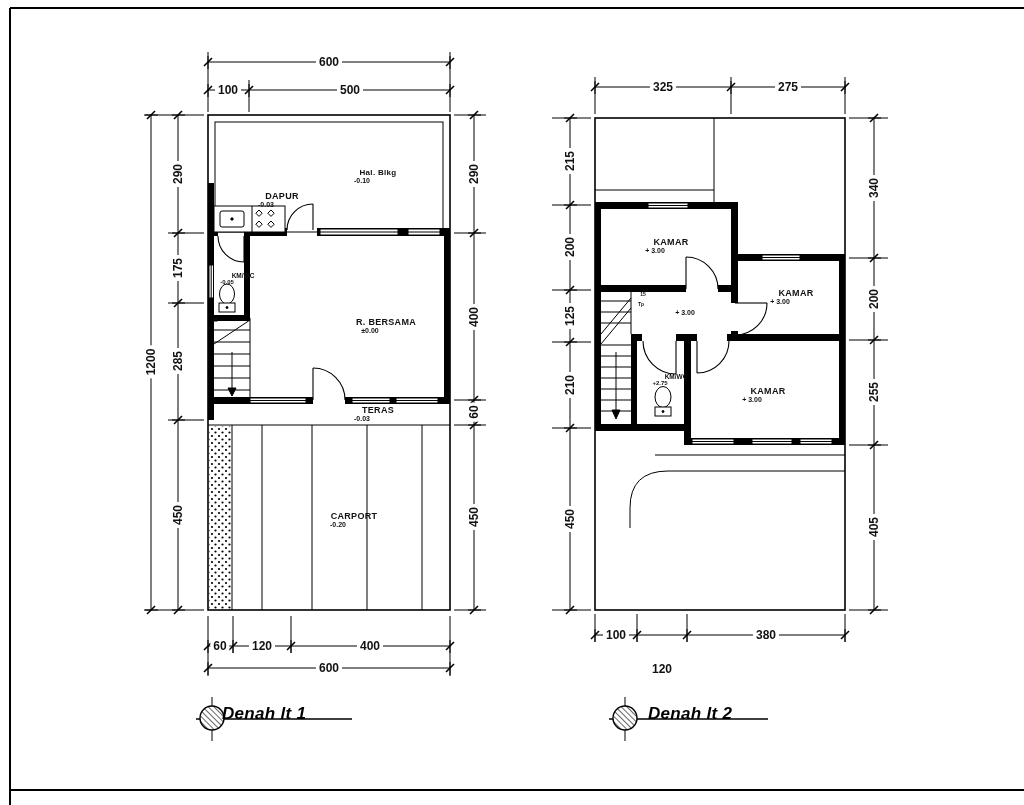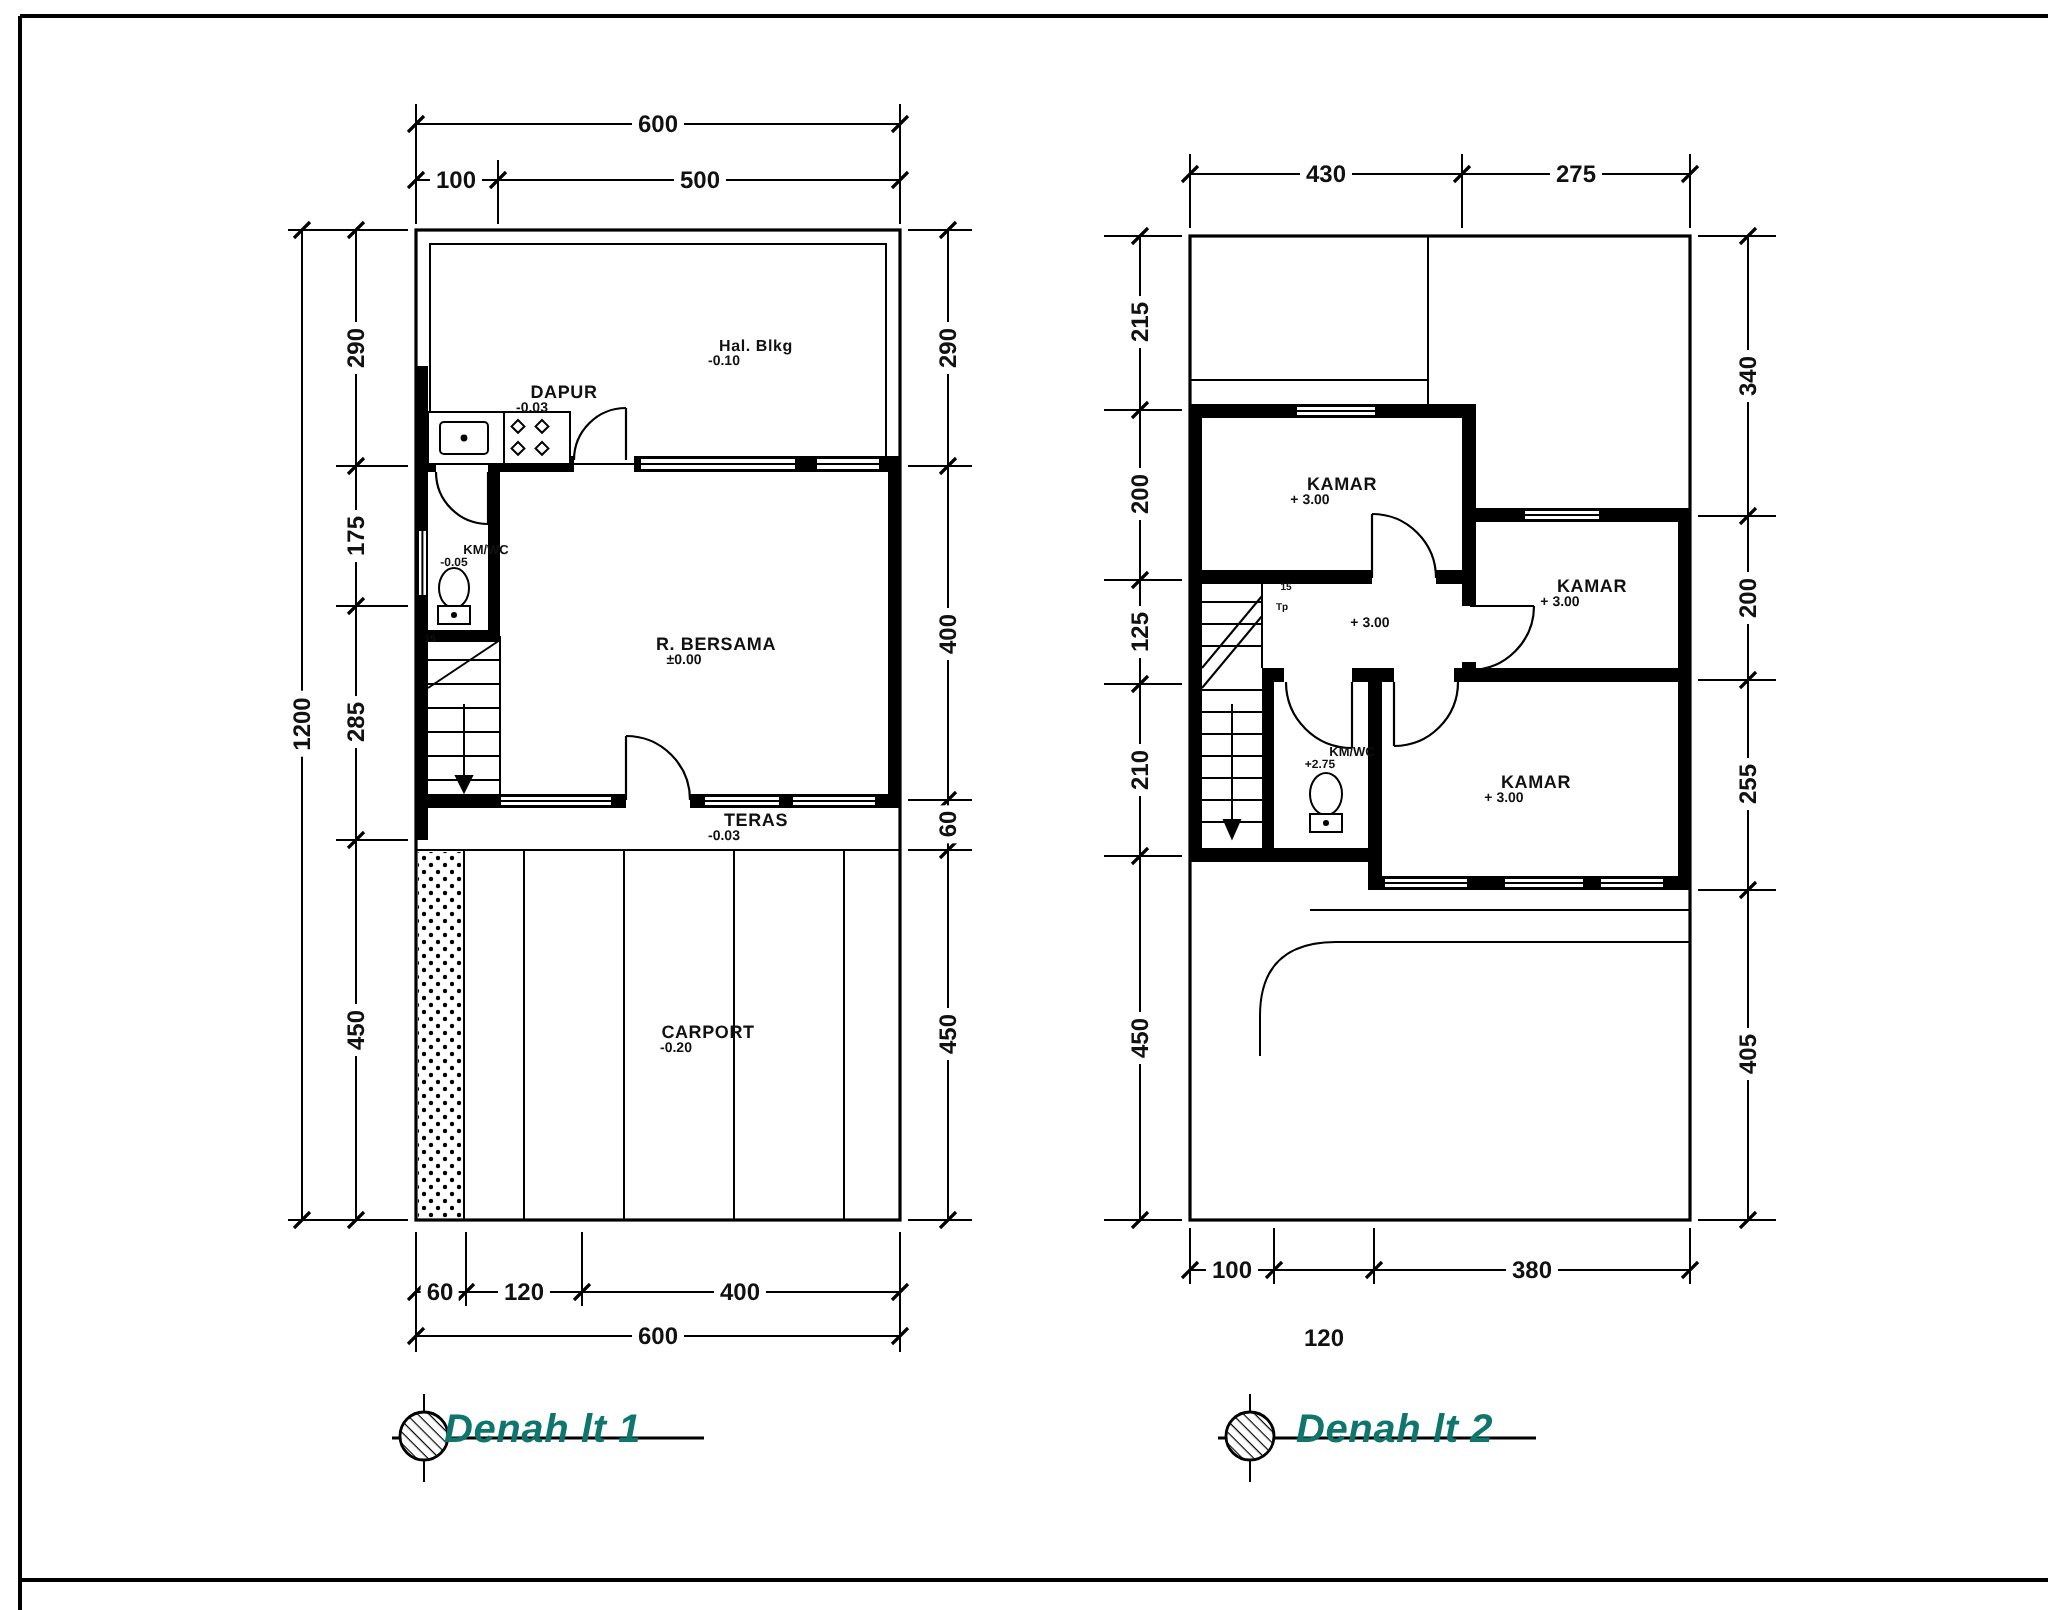--- a/index.html
+++ b/index.html
@@ -9,21 +9,21 @@
   .dim{position:absolute;transform:translate(-50%,-50%);background:#fff;padding:0 3px;
        font-weight:bold;font-size:12px;color:#111;white-space:nowrap;line-height:1;}
   .dim.v{transform:translate(-50%,-50%) rotate(-90deg);}
   .room{position:absolute;transform:translate(-50%,-50%);text-align:center;color:#111;line-height:1.15;white-space:nowrap;}
   .room .nm{display:block;font-weight:bold;font-size:9px;letter-spacing:.3px;padding-left:32px;}
   .room .lv{display:block;font-weight:bold;font-size:7px;}
   .room.small .nm{font-size:6.5px;letter-spacing:0;}
   .room.small .lv{font-size:6px;}
   .lvl-only{position:absolute;transform:translate(-50%,-50%);font-weight:bold;font-size:7px;color:#111;}
   .stair-lbl{position:absolute;transform:translate(-50%,-50%);font-weight:bold;font-size:5px;color:#111;}
-  .title{position:absolute;font-weight:bold;font-style:italic;font-size:20px;color:#0f766e;letter-spacing:.3px;}
+  .title{position:absolute;font-weight:bold;font-style:italic;font-size:17px;color:#000000;letter-spacing:.3px;}
 </style>
 </head>
 <body>
 
 <div class="sheet">
 
 <svg width="1024" height="805" viewBox="0 0 1024 805">
   <defs>
     <pattern id="hatch" patternUnits="userSpaceOnUse" width="4" height="4" patternTransform="rotate(45)">
       <rect width="4" height="4" fill="#fff"></rect>
@@ -345,37 +345,37 @@
   <span class="lv">-0.10</span>
 </div>
 <div class="room" style="left:266px;top:200px">
   <span class="nm">DAPUR</span>
   <span class="lv">-0.03</span>
 </div>
 <div class="room small" style="left:227px;top:279px">
   <span class="nm">KM/WC</span>
   <span class="lv">-0.05</span>
 </div>
-<div class="room" style="left:342px;top:326px">
+<div class="room" style="left:370px;top:326px">
   <span class="nm">R. BERSAMA</span>
   <span class="lv">±0.00</span>
 </div>
 <div class="room" style="left:362px;top:414px">
   <span class="nm">TERAS</span>
   <span class="lv">-0.03</span>
 </div>
 <div class="room" style="left:338px;top:520px">
   <span class="nm">CARPORT</span>
   <span class="lv">-0.20</span>
 </div>
 <span class="stair-lbl" style="left:215px;top:320px">15</span>
 
 <div class="title" style="left:222px;top:704px">Denah lt 1</div>
 
-<span class="dim" style="left:663px;top:87px">430</span>
+<span class="dim" style="left:663px;top:87px">325</span>
 <span class="dim" style="left:788px;top:87px">275</span>
 <span class="dim v" style="left:570px;top:161px">215</span>
 <span class="dim v" style="left:570px;top:247px">200</span>
 <span class="dim v" style="left:570px;top:316px">125</span>
 <span class="dim v" style="left:570px;top:385px">210</span>
 <span class="dim v" style="left:570px;top:519px">450</span>
 <span class="dim v" style="left:874px;top:188px">340</span>
 <span class="dim v" style="left:874px;top:299px">200</span>
 <span class="dim v" style="left:874px;top:392px">255</span>
 <span class="dim v" style="left:874px;top:527px">405</span>

